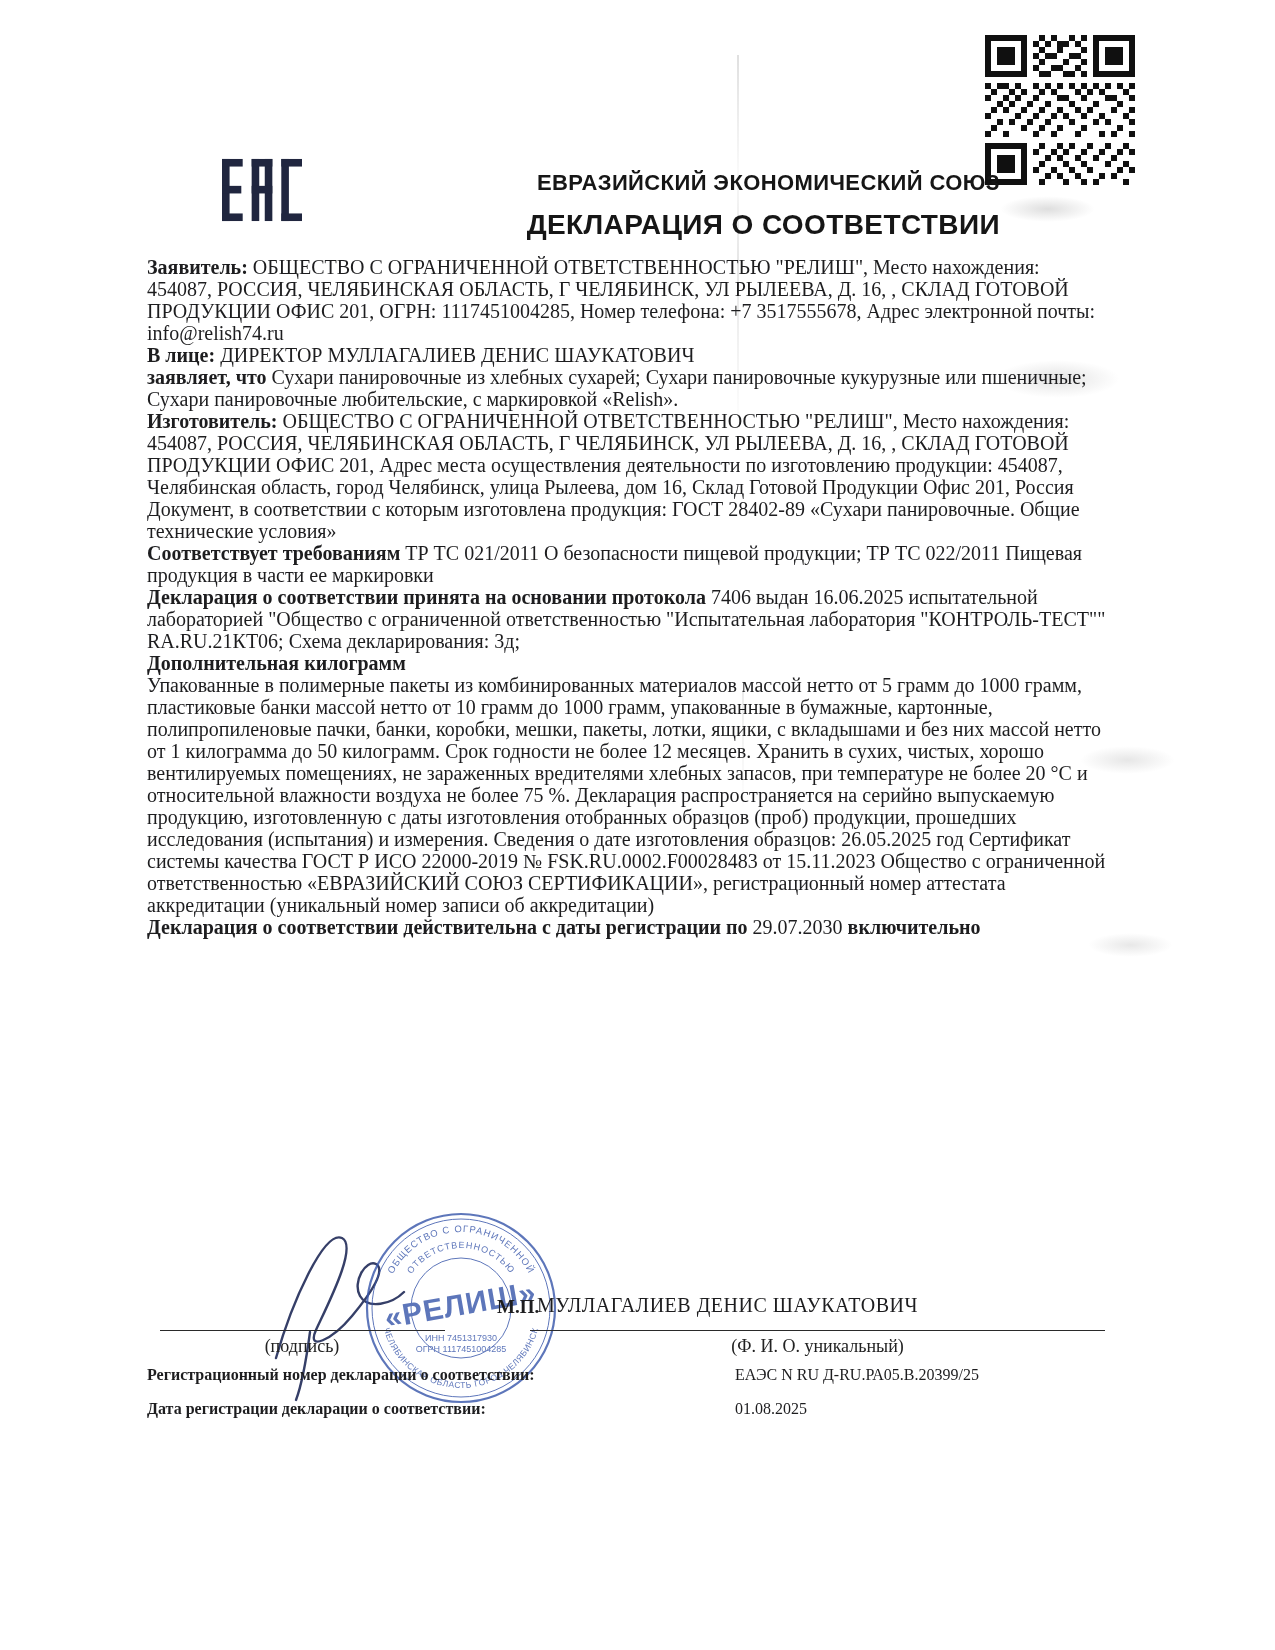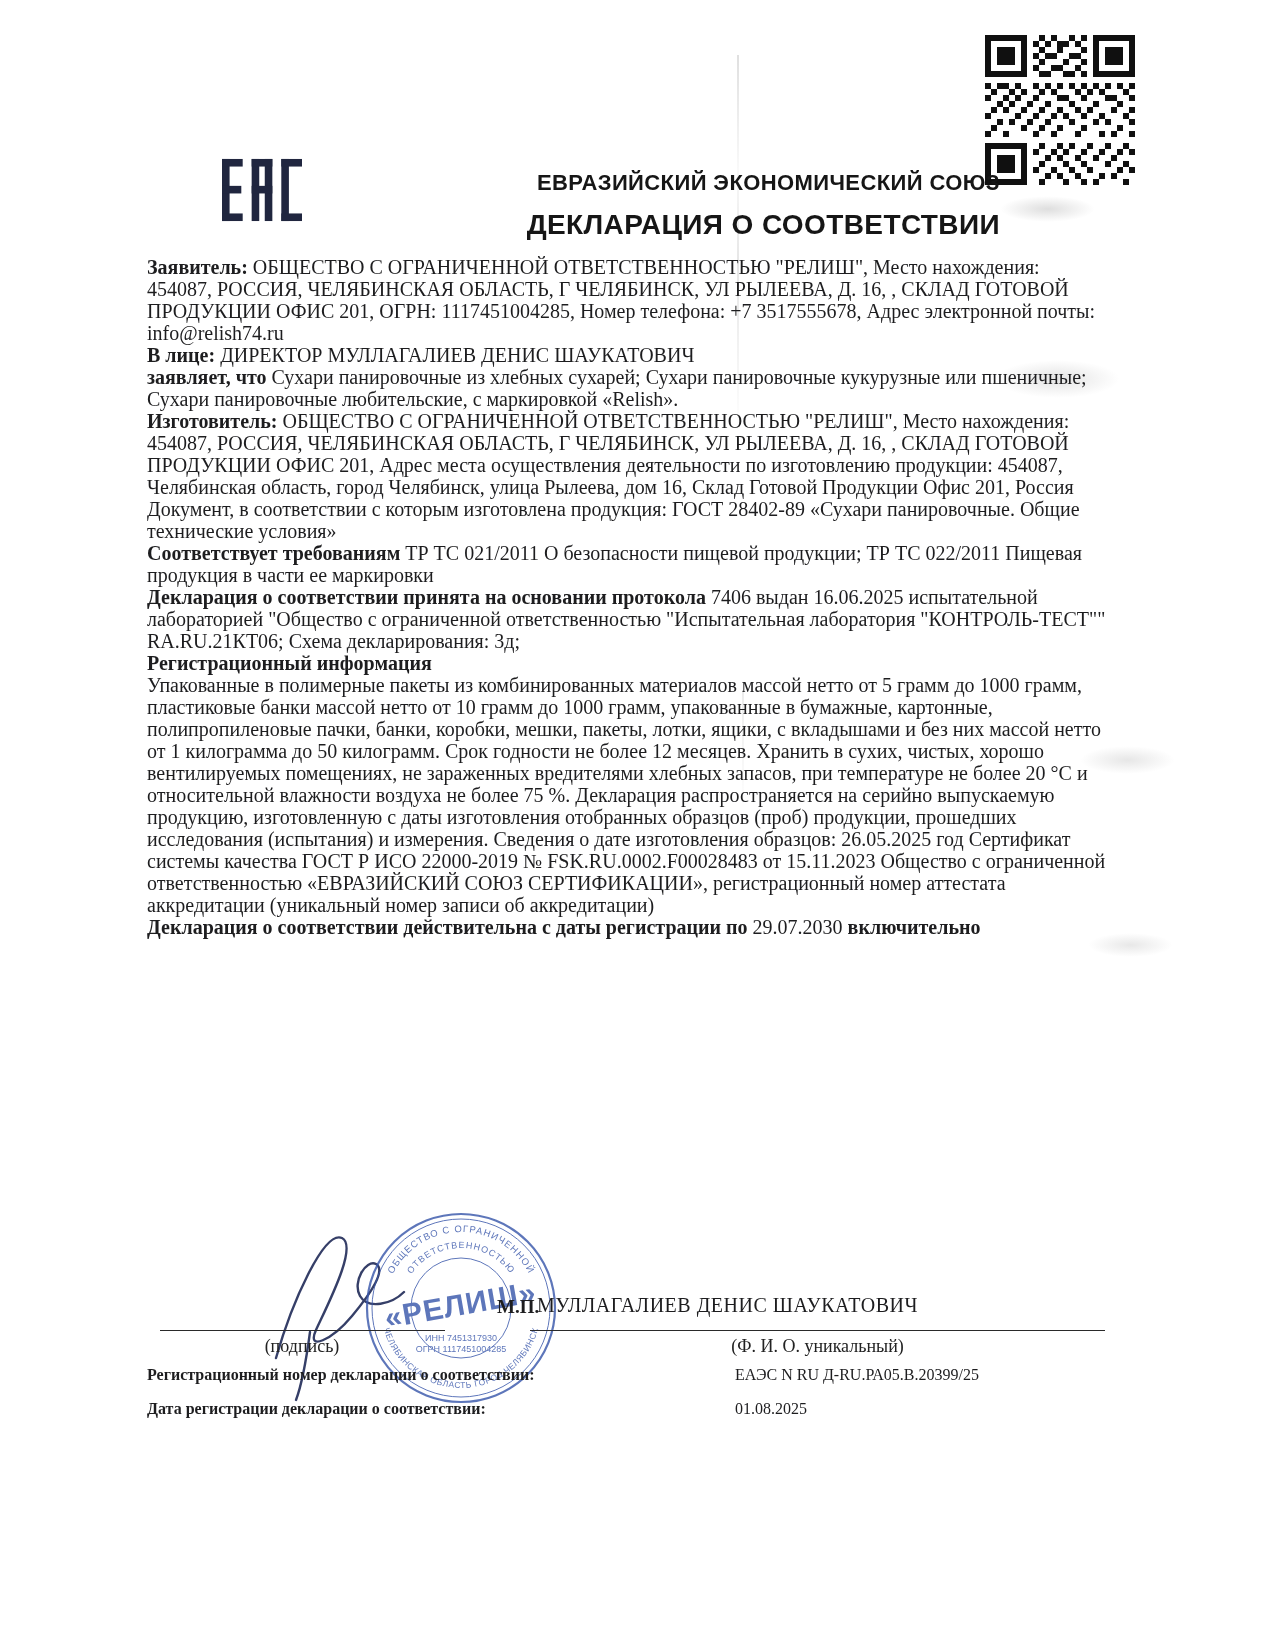--- a/index.html
+++ b/index.html
@@ -112,21 +112,21 @@
 
     <p class="para manufacturer"><b class="lbl">Изготовитель:</b> <span>ОБЩЕСТВО С ОГРАНИЧЕННОЙ ОТВЕТСТВЕННОСТЬЮ "РЕЛИШ", Место нахождения: 454087, РОССИЯ, ЧЕЛЯБИНСКАЯ ОБЛАСТЬ, Г ЧЕЛЯБИНСК, УЛ РЫЛЕЕВА, Д. 16, , СКЛАД ГОТОВОЙ ПРОДУКЦИИ ОФИС 201, Адрес места осуществления деятельности по изготовлению продукции: 454087, Челябинская область, город Челябинск, улица Рылеева, дом 16, Склад Готовой Продукции Офис 201, Россия</span></p>
 
     <p class="para docbasis"><span>Документ, в соответствии с которым изготовлена продукция: ГОСТ 28402-89 «Сухари панировочные. Общие технические условия»</span></p>
 
 
     <p class="para complies"><b class="lbl">Соответствует требованиям</b> <span>ТР ТС 021/2011 О безопасности пищевой продукции; ТР ТС 022/2011 Пищевая продукция в части ее маркировки</span></p>
 
     <p class="para protocol"><b class="lbl">Декларация о соответствии принята на основании протокола</b> <span>7406 выдан 16.06.2025 испытательной лабораторией "Общество с ограниченной ответственностью "Испытательная лаборатория "КОНТРОЛЬ-ТЕСТ"" RA.RU.21КТ06; Схема декларирования: 3д;</span></p>
 
-    <p class="para addinfo-h">Регистрационный информация</p>
+    <p class="para addinfo-h">Дополнительная килограмм</p>
     <p class="para addinfo">Упакованные в полимерные пакеты из комбинированных материалов массой нетто от 5 грамм до 1000 грамм, пластиковые банки массой нетто от 10 грамм до 1000 грамм, упакованные в бумажные, картонные, полипропиленовые пачки, банки, коробки, мешки, пакеты, лотки, ящики, с вкладышами и без них массой нетто от 1 килограмма до 50 килограмм. Срок годности не более 12 месяцев. Хранить в сухих, чистых, хорошо вентилируемых помещениях, не зараженных вредителями хлебных запасов, при температуре не более 20 °С и относительной влажности воздуха не более 75 %. Декларация распространяется на серийно выпускаемую продукцию, изготовленную с даты изготовления отобранных образцов (проб) продукции, прошедших исследования (испытания) и измерения. Сведения о дате изготовления образцов: 26.05.2025 год Сертификат системы качества ГОСТ Р ИСО 22000-2019 № FSK.RU.0002.F00028483 от 15.11.2023 Общество с ограниченной ответственностью «ЕВРАЗИЙСКИЙ СОЮЗ СЕРТИФИКАЦИИ», регистрационный номер аттестата аккредитации (уникальный номер записи об аккредитации)</p>
 
     <p class="para validity"><span>Декларация о соответствии действительна с даты регистрации по</span> <span class="date">29.07.2030</span> <span>включительно</span></p>
   </div>
 
   <div class="sig-area">
 
     <svg class="autograph" viewBox="0 0 180 200">
       <g fill="none" stroke="#2b3560" stroke-width="2.4" stroke-linecap="round" opacity="0.95">
         <path d="M24 148 C 40 92, 72 20, 90 28 C 106 36, 76 94, 64 120 C 54 142, 80 130, 100 106 C 120 82, 134 60, 124 54 C 114 49, 100 72, 108 86 C 116 100, 140 94, 152 82"></path>

